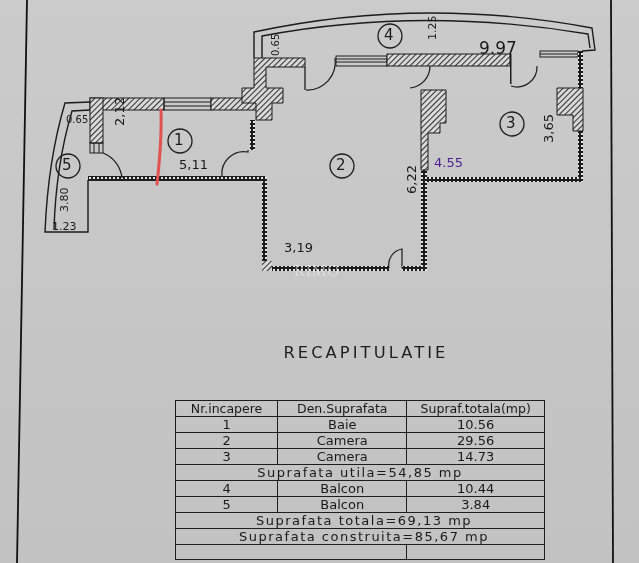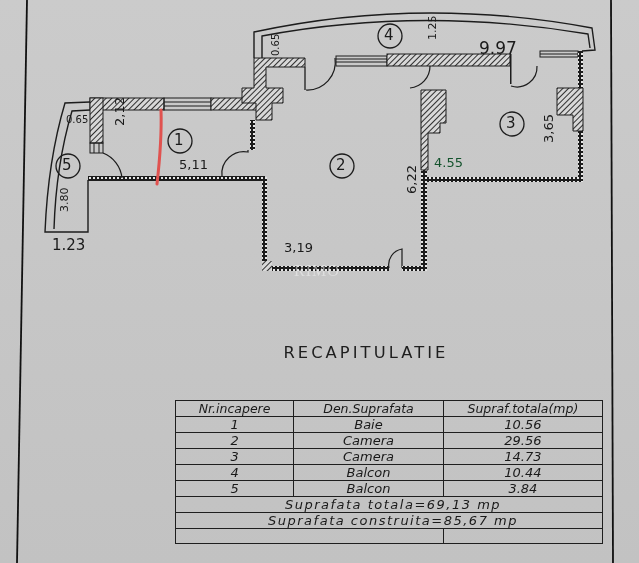--- a/index.html
+++ b/index.html
@@ -17,24 +17,23 @@
     position:absolute; left:285px; top:343px;
     font-family:"DejaVu Sans", sans-serif; font-size:16px; letter-spacing:3px;
     color:#1e1e1e; font-weight:normal; transform:scaleX(1.02);
   }
   .watermark {
     position:absolute; left:294px; top:262px; font-size:16px; letter-spacing:1px;
     color:rgba(240,240,240,0.55); font-family:Liberation Serif, serif;
   }
   table.recap {
     position:absolute; left:175px; top:400px;
-    border-collapse:collapse; width:428px;
+    border-collapse:collapse; width:370px;
     font-family:"DejaVu Sans", sans-serif; color:#1a1a1a;
     background:transparent;
-    font-style:italic;
   }
   table.recap td, table.recap th {
     border:1.5px solid #1e1e1e; padding:0; height:15px; line-height:14px;
     font-weight:normal; text-align:center; font-size:13px;
   }
   table.recap th { font-size:12.5px; }
   td.span { font-size:14.5px; letter-spacing:1.5px; text-align:right; padding-left:8px !important; }
   td.span.c { text-align:center !important; padding-left:0 !important; }
   tr.empty td { height:14px; }
 </style>
@@ -133,26 +132,26 @@
 <div style="position:absolute;left:174px;top:131px;font-size:15px;color:#1a1a1a">1</div>
 <div style="position:absolute;left:336px;top:156px;font-size:15px;color:#1a1a1a">2</div>
 <div style="position:absolute;left:506px;top:114px;font-size:15px;color:#1a1a1a">3</div>
 <div style="position:absolute;left:384px;top:26px;font-size:15px;color:#1a1a1a">4</div>
 <div style="position:absolute;left:62px;top:156px;font-size:15px;color:#1a1a1a">5</div>
 
 <div style="position:absolute;left:66px;top:114px;font-size:10px;color:#1a1a1a">0.65</div>
 <div style="position:absolute;left:112px;top:126px;font-size:13px;color:#1a1a1a;transform:rotate(-90deg);transform-origin:left top;">2,12</div>
 <div style="position:absolute;left:179px;top:157px;font-size:13px;color:#1a1a1a">5,11</div>
 <div style="position:absolute;left:58px;top:212px;font-size:11px;color:#1a1a1a;transform:rotate(-90deg);transform-origin:left top;">3.80</div>
-<div style="position:absolute;left:52px;top:236px;font-size:15px;color:#1a1a1a">1.23</div>
+<div style="position:absolute;left:52px;top:220px;font-size:11px;color:#1a1a1a">1.23</div>
 <div style="position:absolute;left:270px;top:56px;font-size:10px;color:#1a1a1a;transform:rotate(-90deg);transform-origin:left top;">0.65</div>
 <div style="position:absolute;left:426px;top:40px;font-size:11px;color:#1a1a1a;transform:rotate(-90deg);transform-origin:left top;">1.25</div>
 <div style="position:absolute;left:479px;top:38px;font-size:17px;color:#1a1a1a">9.97</div>
 <div style="position:absolute;left:404px;top:194px;font-size:13px;color:#1a1a1a;transform:rotate(-90deg);transform-origin:left top;">6,22</div>
-<div style="position:absolute;left:434px;top:155px;font-size:13px;color:#14532d">4.55</div>
+<div style="position:absolute;left:434px;top:155px;font-size:13px;color:#4c1d95">4.55</div>
 <div style="position:absolute;left:541px;top:143px;font-size:13px;color:#1a1a1a;transform:rotate(-90deg);transform-origin:left top;">3,65</div>
 <div style="position:absolute;left:284px;top:240px;font-size:13px;color:#1a1a1a">3,19</div>
 
 <div class="watermark">RIMO</div>
 
 <div class="title">RECAPITULATIE</div>
 
 <table class="recap">
   <colgroup>
       <col style="width:98px">
@@ -174,20 +173,23 @@
     <td>2</td>
     <td>Camera</td>
     <td>29.56</td>
   </tr>
   <tr>
     <td>3</td>
     <td>Camera</td>
     <td>14.73</td>
   </tr>
   <tr>
+    <td colspan="3" class="span c">Suprafata utila=54,85 mp</td>
+  </tr>
+  <tr>
     <td>4</td>
     <td>Balcon</td>
     <td>10.44</td>
   </tr>
   <tr>
     <td>5</td>
     <td>Balcon</td>
     <td>3.84</td>
   </tr>
   <tr>

